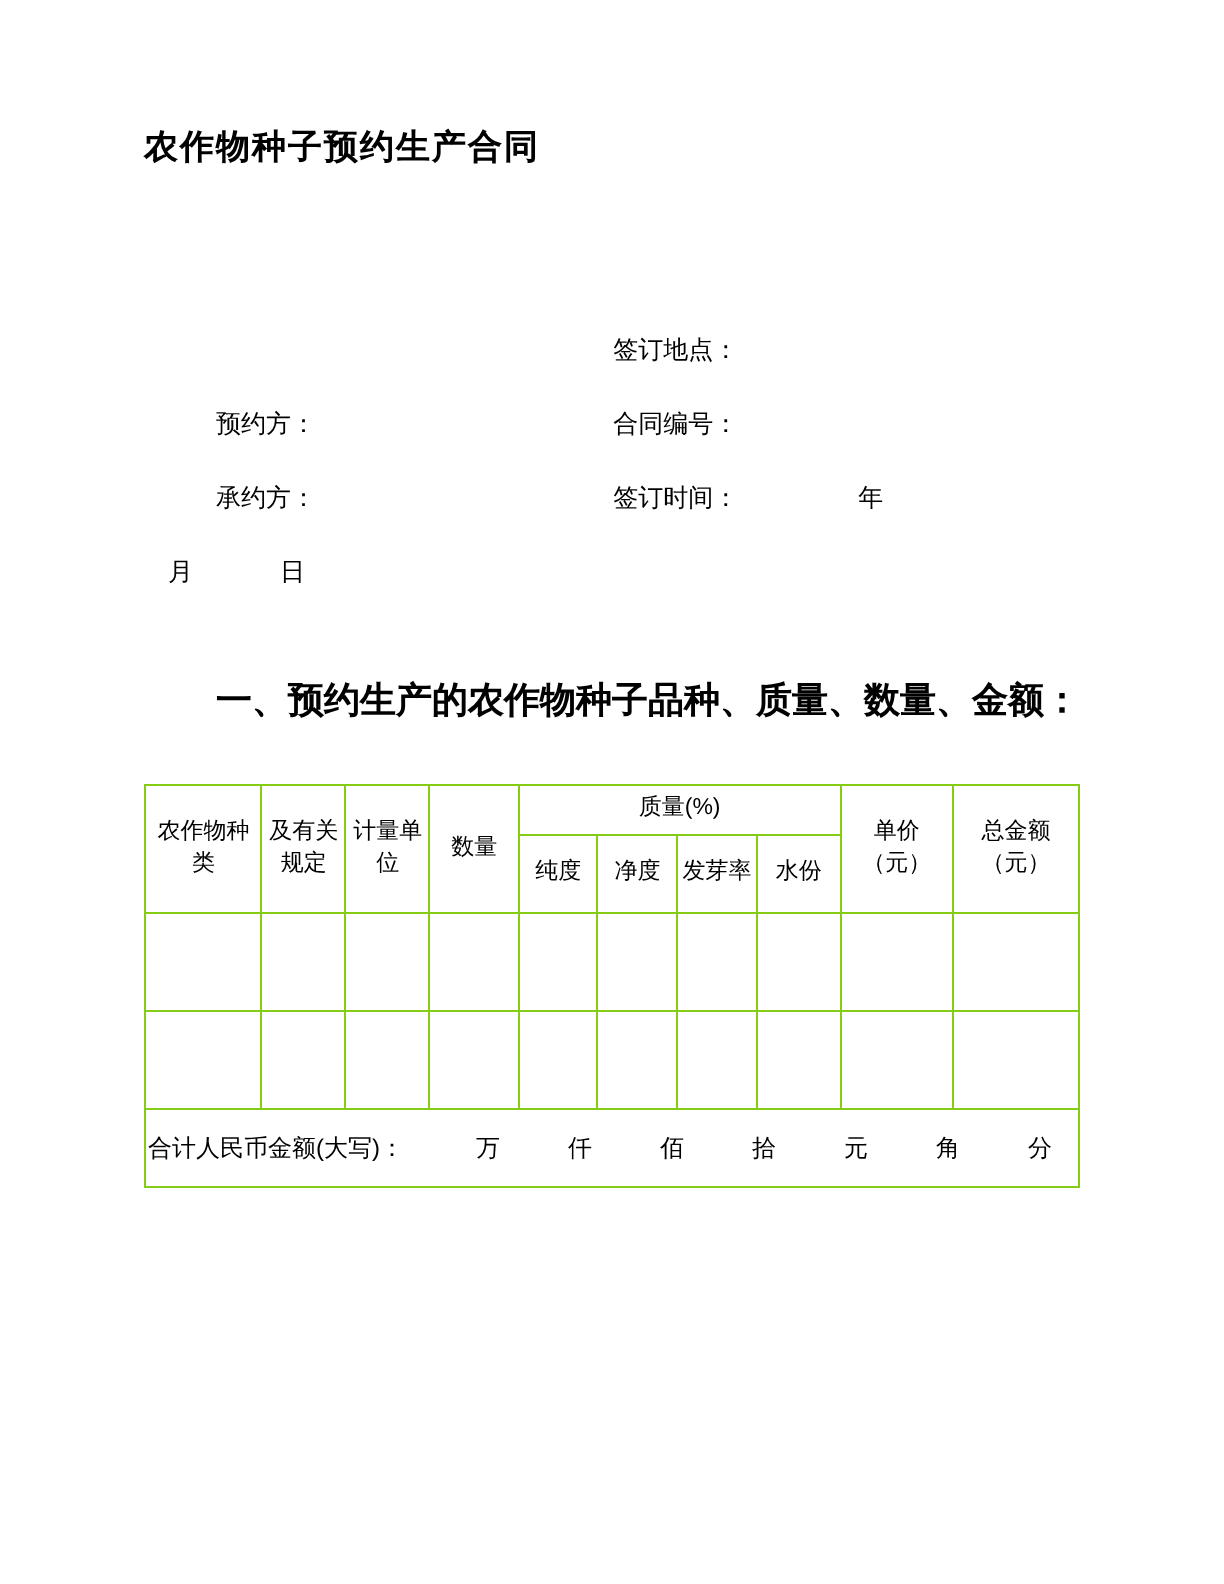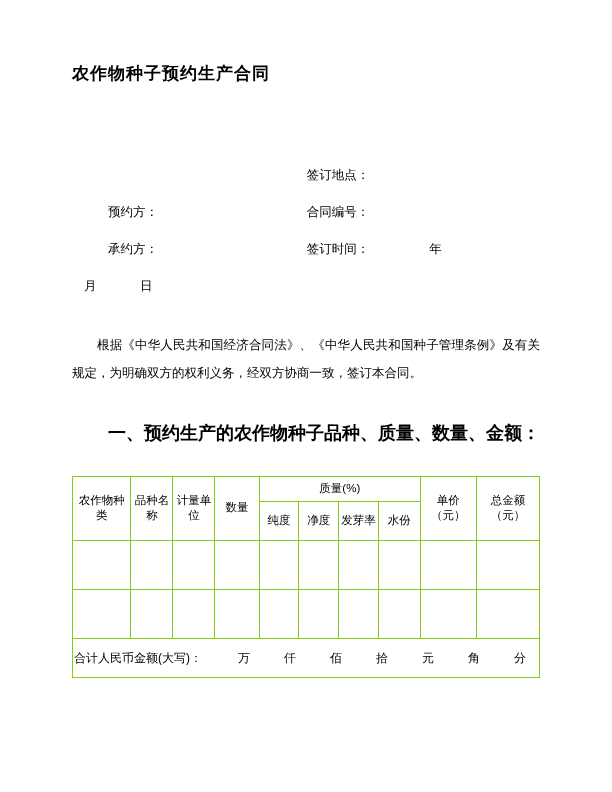--- a/index.html
+++ b/index.html
@@ -135,41 +135,40 @@
         <span class="lbl">签订时间：</span>
         <span class="yr">年</span>
       </div>
     </div>
     <div class="date-tail">
       <span>月</span>
       <span class="d-day">日</span>
     </div>
   </div>
 
-  <p class="para">根据《中华人民共和国经济合同法》、《中华人民共和国种子管理条例》及有关规定，为明确双方的权利义务，经双方协商一致，签订本合同。</p>
 
   <p class="clause">一、预约生产的农作物种子品种、质量、数量、金额：</p>
 
   <table class="seed-table">
     <colgroup>
       <col style="width:12.5%">
       <col style="width:9%">
       <col style="width:9%">
       <col style="width:9.5%">
       <col style="width:8.5%">
       <col style="width:8.5%">
       <col style="width:8.5%">
       <col style="width:9%">
       <col style="width:12%">
       <col style="width:13.5%">
     </colgroup>
     <tbody>
       <tr class="h-row-1">
         <td rowspan="2">农作物种类</td>
-        <td rowspan="2">品种名称</td>
+        <td rowspan="2">及有关规定</td>
         <td rowspan="2">计量单位</td>
         <td rowspan="2">数量</td>
         <td colspan="4">质量(%)</td>
         <td rowspan="2">单价（元）</td>
         <td rowspan="2">总金额（元）</td>
       </tr>
       <tr class="h-row-2">
         <td>纯度</td>
         <td>净度</td>
         <td>发芽率</td>

